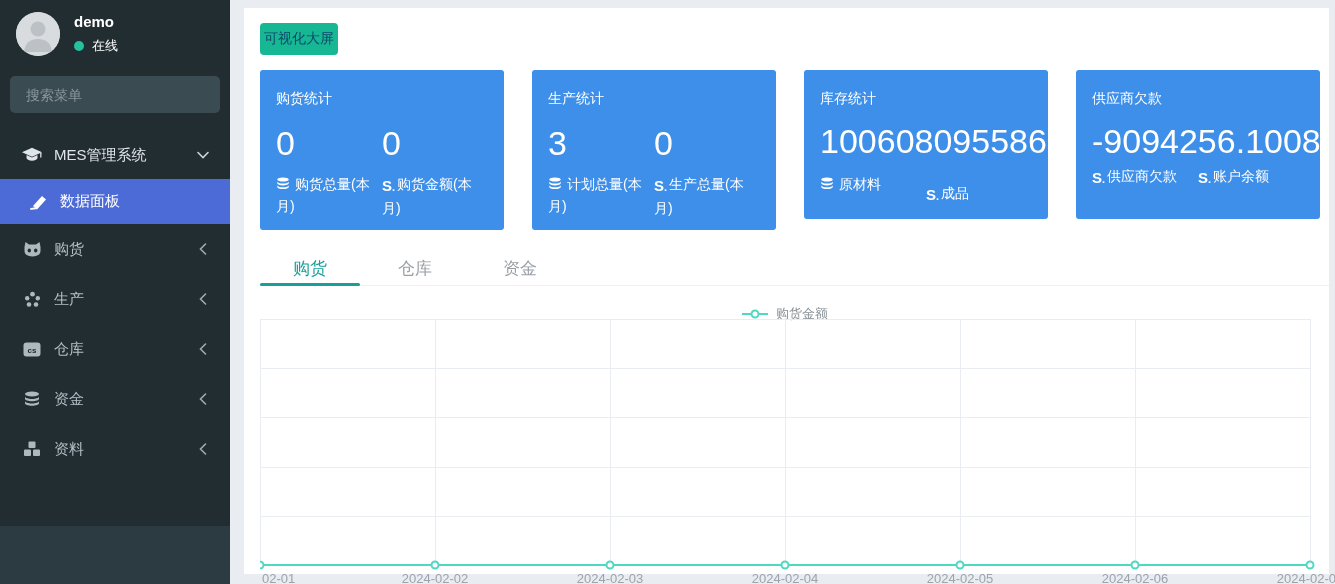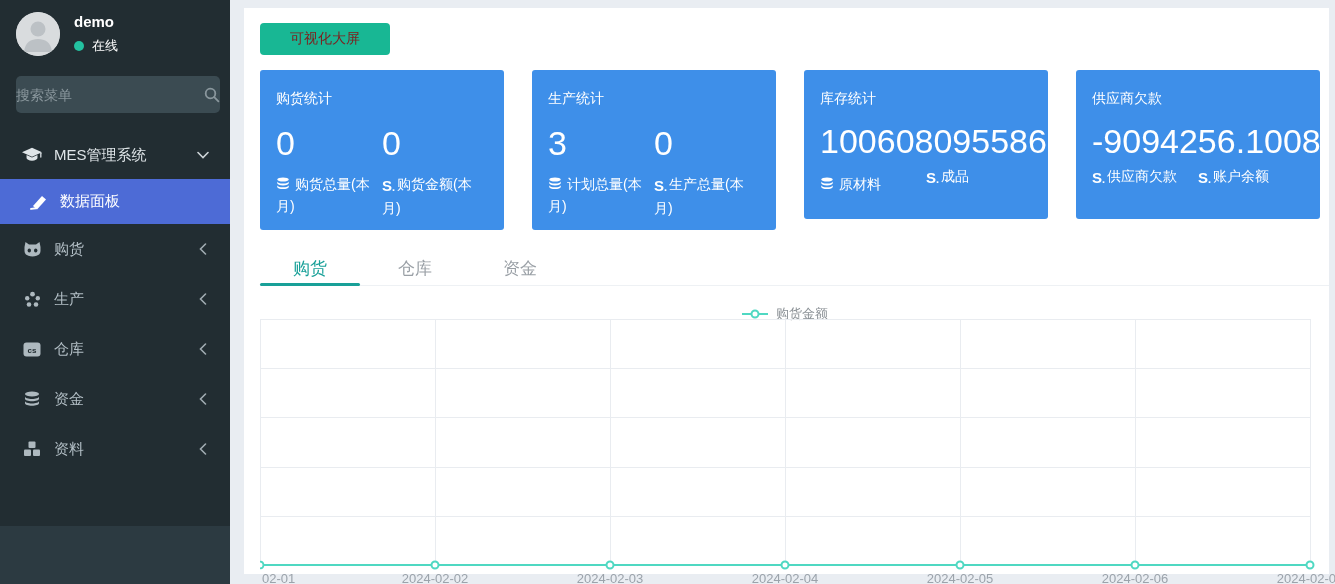--- a/index.html
+++ b/index.html
@@ -18,22 +18,22 @@
   .user-panel { display:flex; align-items:center; padding:12px 10px 10px 16px; }
   .avatar {
     width:44px; height:44px; border-radius:50%; background:#d9dcde;
     overflow:hidden; flex:0 0 44px;
   }
   .user-meta { margin-left:14px; }
   .user-name { color:#fff; font-weight:bold; font-size:15px; margin-bottom:7px; }
   .user-status { display:flex; align-items:center; color:#fff; font-size:13px; }
   .status-dot { width:10px; height:10px; border-radius:50%; background:#23c1a0; margin-right:8px; }
   .search-box {
-    margin:10px 10px 0 16px; height:37px; background:#3b4b52; border-radius:5px;
-    display:flex; align-items:center; padding:0 0;
+    margin:10px 10px 0 10px; height:37px; background:#3b4b52; border-radius:5px;
+    display:flex; align-items:center; padding:0 16px;
   }
   .search-box input {
     flex:1; background:transparent; border:none; outline:none;
     color:#cfd8dc; font-size:14px; font-family:inherit;
   }
   .search-box input::placeholder { color:#8a979d; }
   .menu { margin-top:18px; list-style:none; }
   .menu-item {
     display:flex; align-items:center; height:50px; padding:0 20px 0 22px;
     font-size:15px; color:#b3bfc6; cursor:pointer; position:relative;
@@ -49,22 +49,22 @@
     position:absolute; left:0; right:0; bottom:0; height:58px; background:#2c3a41;
   }
   svg.ic { display:block; }
   
   .panel {
     position:absolute; left:244px; top:8px; width:1085px; height:566px;
     background:#ffffff;
   }
   .btn-bigscreen {
     position:absolute; left:16px; top:15px;
-    background:#18b794; color:#7f1d1d; border:none; border-radius:4px;
-    font-size:14px; font-family:inherit; padding:7px 30px; cursor:pointer;
+    background:#18b794; color:#0c4a6e; border:none; border-radius:4px;
+    font-size:14px; font-family:inherit; padding:7px 4px; cursor:pointer;
   }
   
   .cards-row {
     position:absolute; left:16px; top:62px; width:1060px;
     display:flex; gap:28px; align-items:flex-start;
   }
   .stat-card {
     flex:1; background:#3e8fe9; color:#fff; border-radius:3px;
     padding:20px 16px 0 16px; overflow:hidden; position:relative;
   }
@@ -321,21 +321,21 @@
             <span class="m-icon">
               <svg class="ic" width="14" height="14" viewBox="0 0 16 17">
                   <ellipse cx="8" cy="3" rx="7" ry="2.5" fill="#fff"></ellipse>
                   <path d="M1 5.5 C1 6.9 4.1 8 8 8 s7 -1.1 7 -2.5 V7.7 C15 9.1 11.9 10.2 8 10.2 S1 9.1 1 7.7 Z" fill="#fff"></path>
                   <path d="M1 10 C1 11.4 4.1 12.5 8 12.5 s7 -1.1 7 -2.5 V12.2 C15 13.6 11.9 14.7 8 14.7 S1 13.6 1 12.2 Z" fill="#fff"></path>
                 </svg>
             </span><span>原材料</span>
           </div>
         </div>
         <div class="card-col">
-          <div class="metric" style="margin-top:0;">
+          <div class="metric" style="margin-top:17px;">
             <span class="m-icon s-glyph">S</span><span>成品</span>
           </div>
         </div>
       </div>
     </div>
 
     <div class="stat-card short">
       <div class="card-title">供应商欠款</div>
       <div class="big-val">-9094256.1008644</div>
       <div class="card-cols" style="margin-top:4px;">

